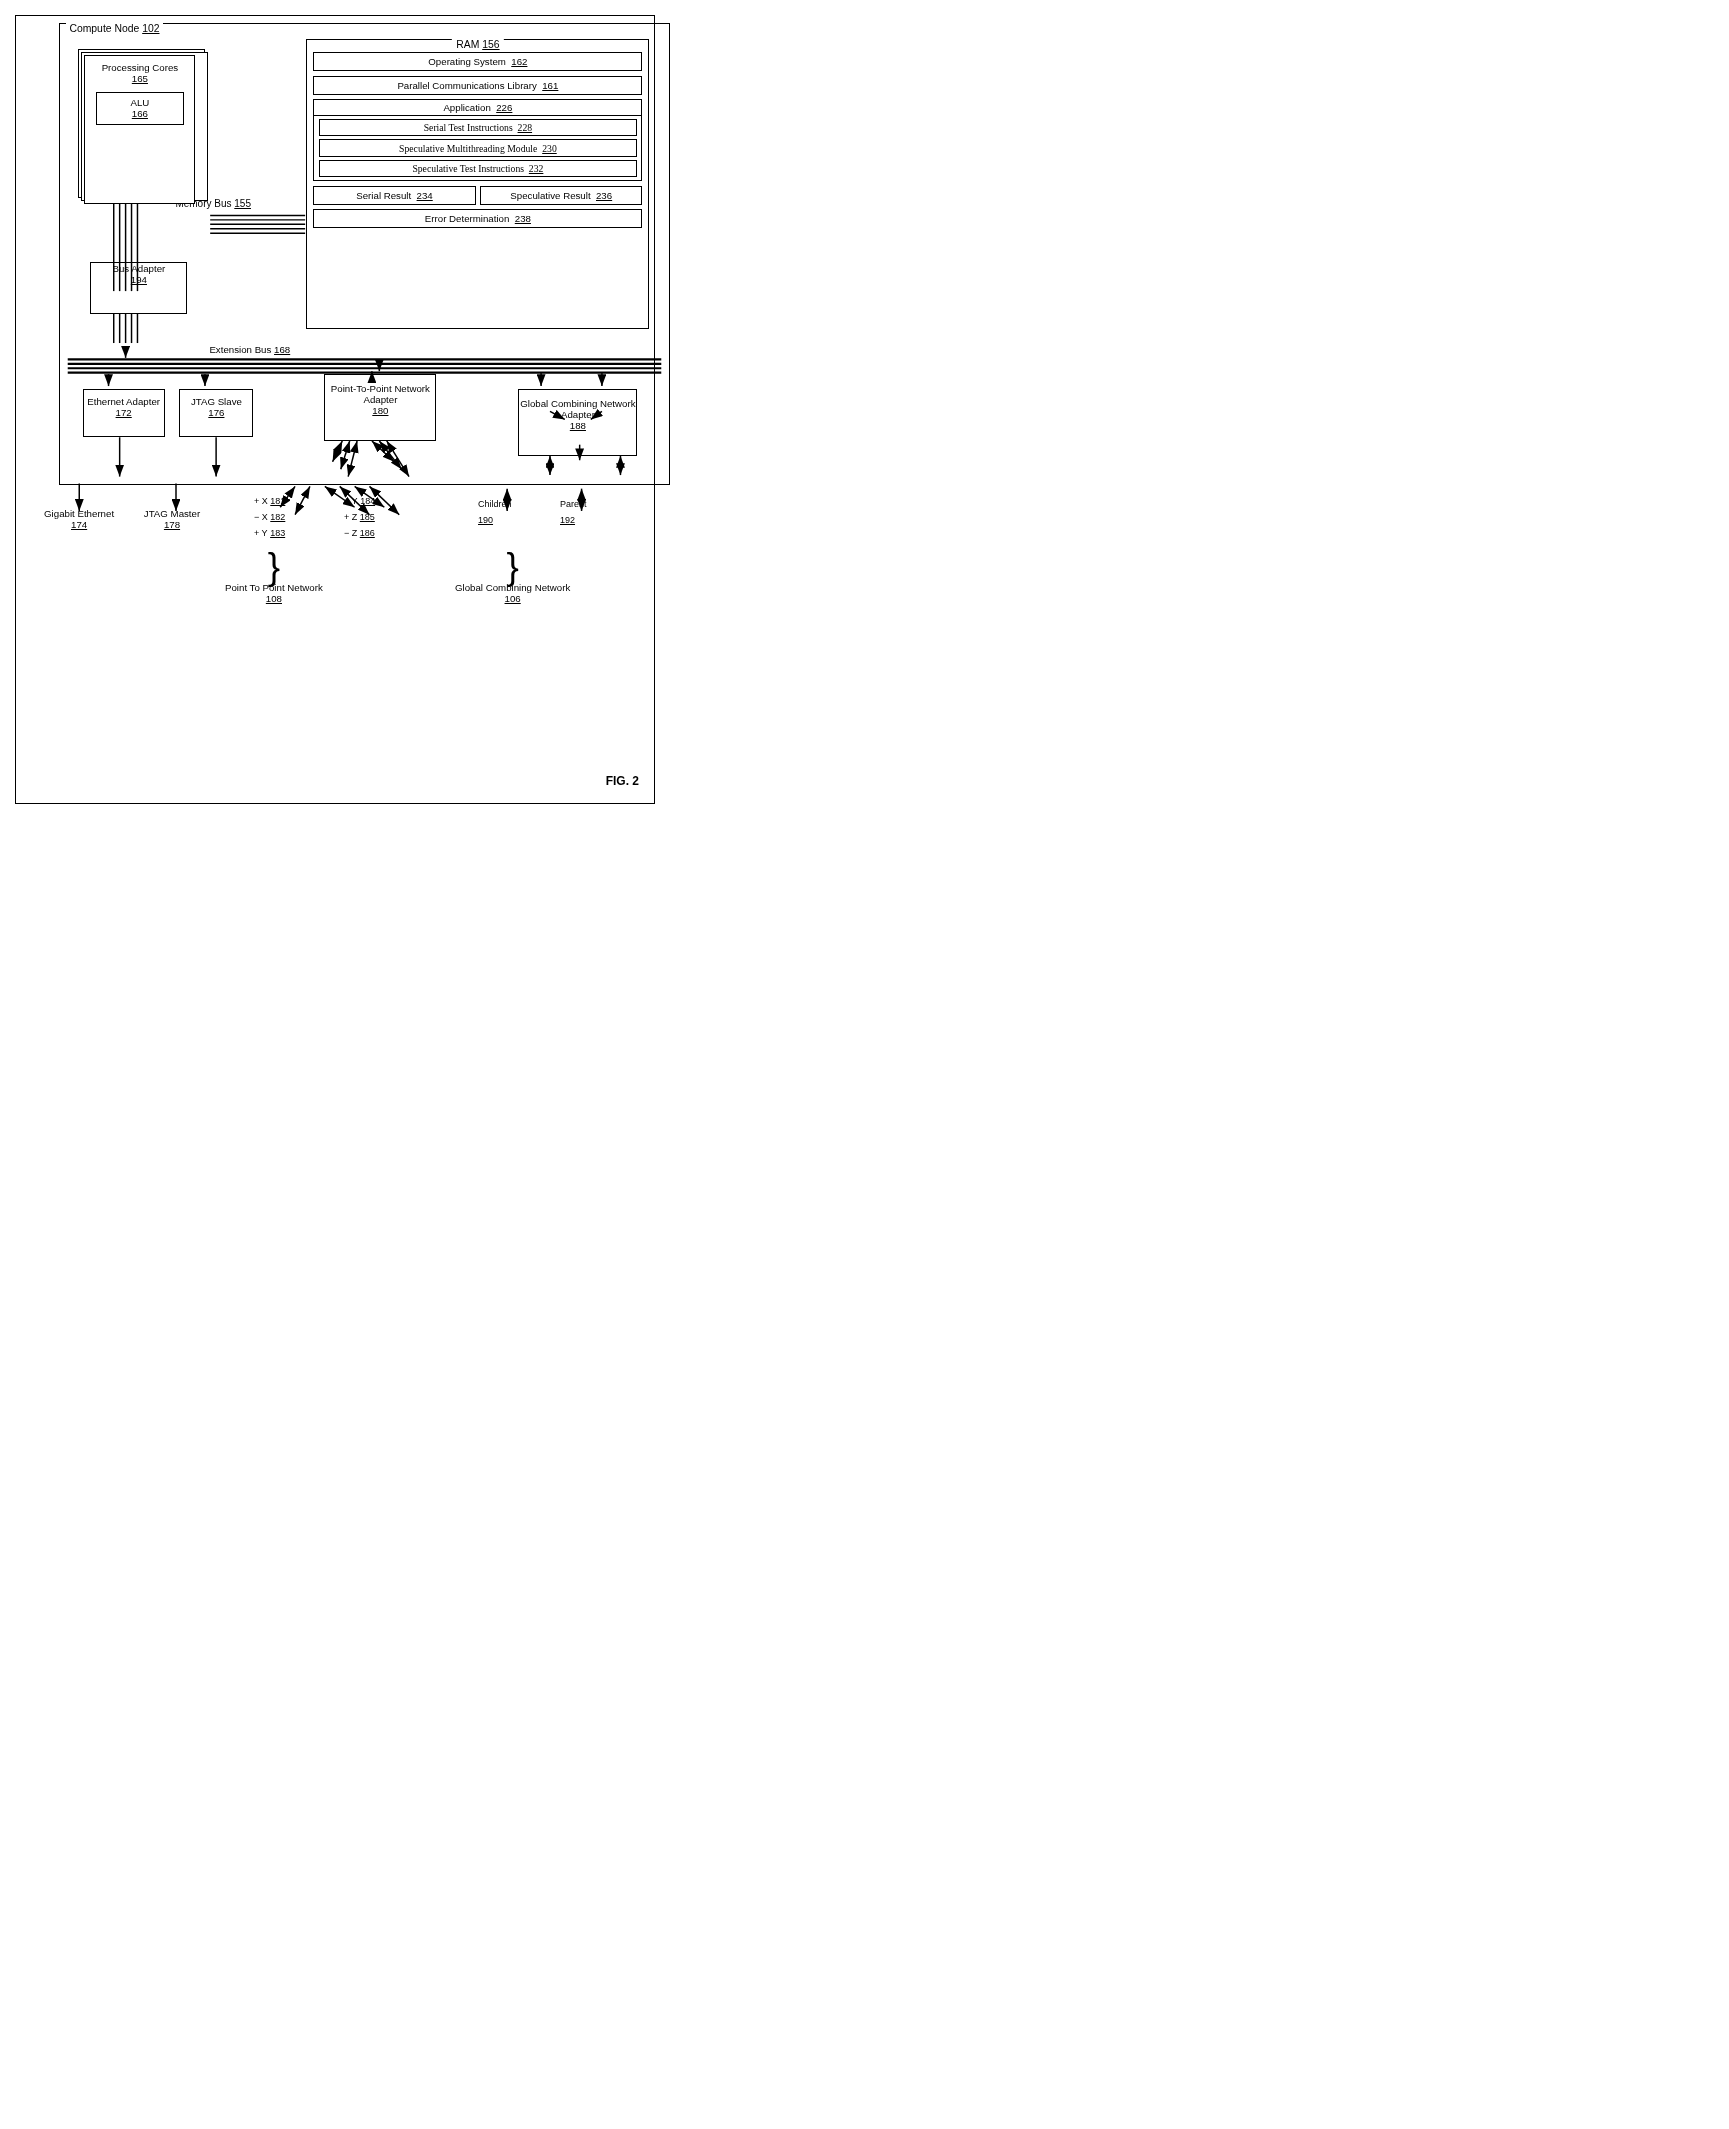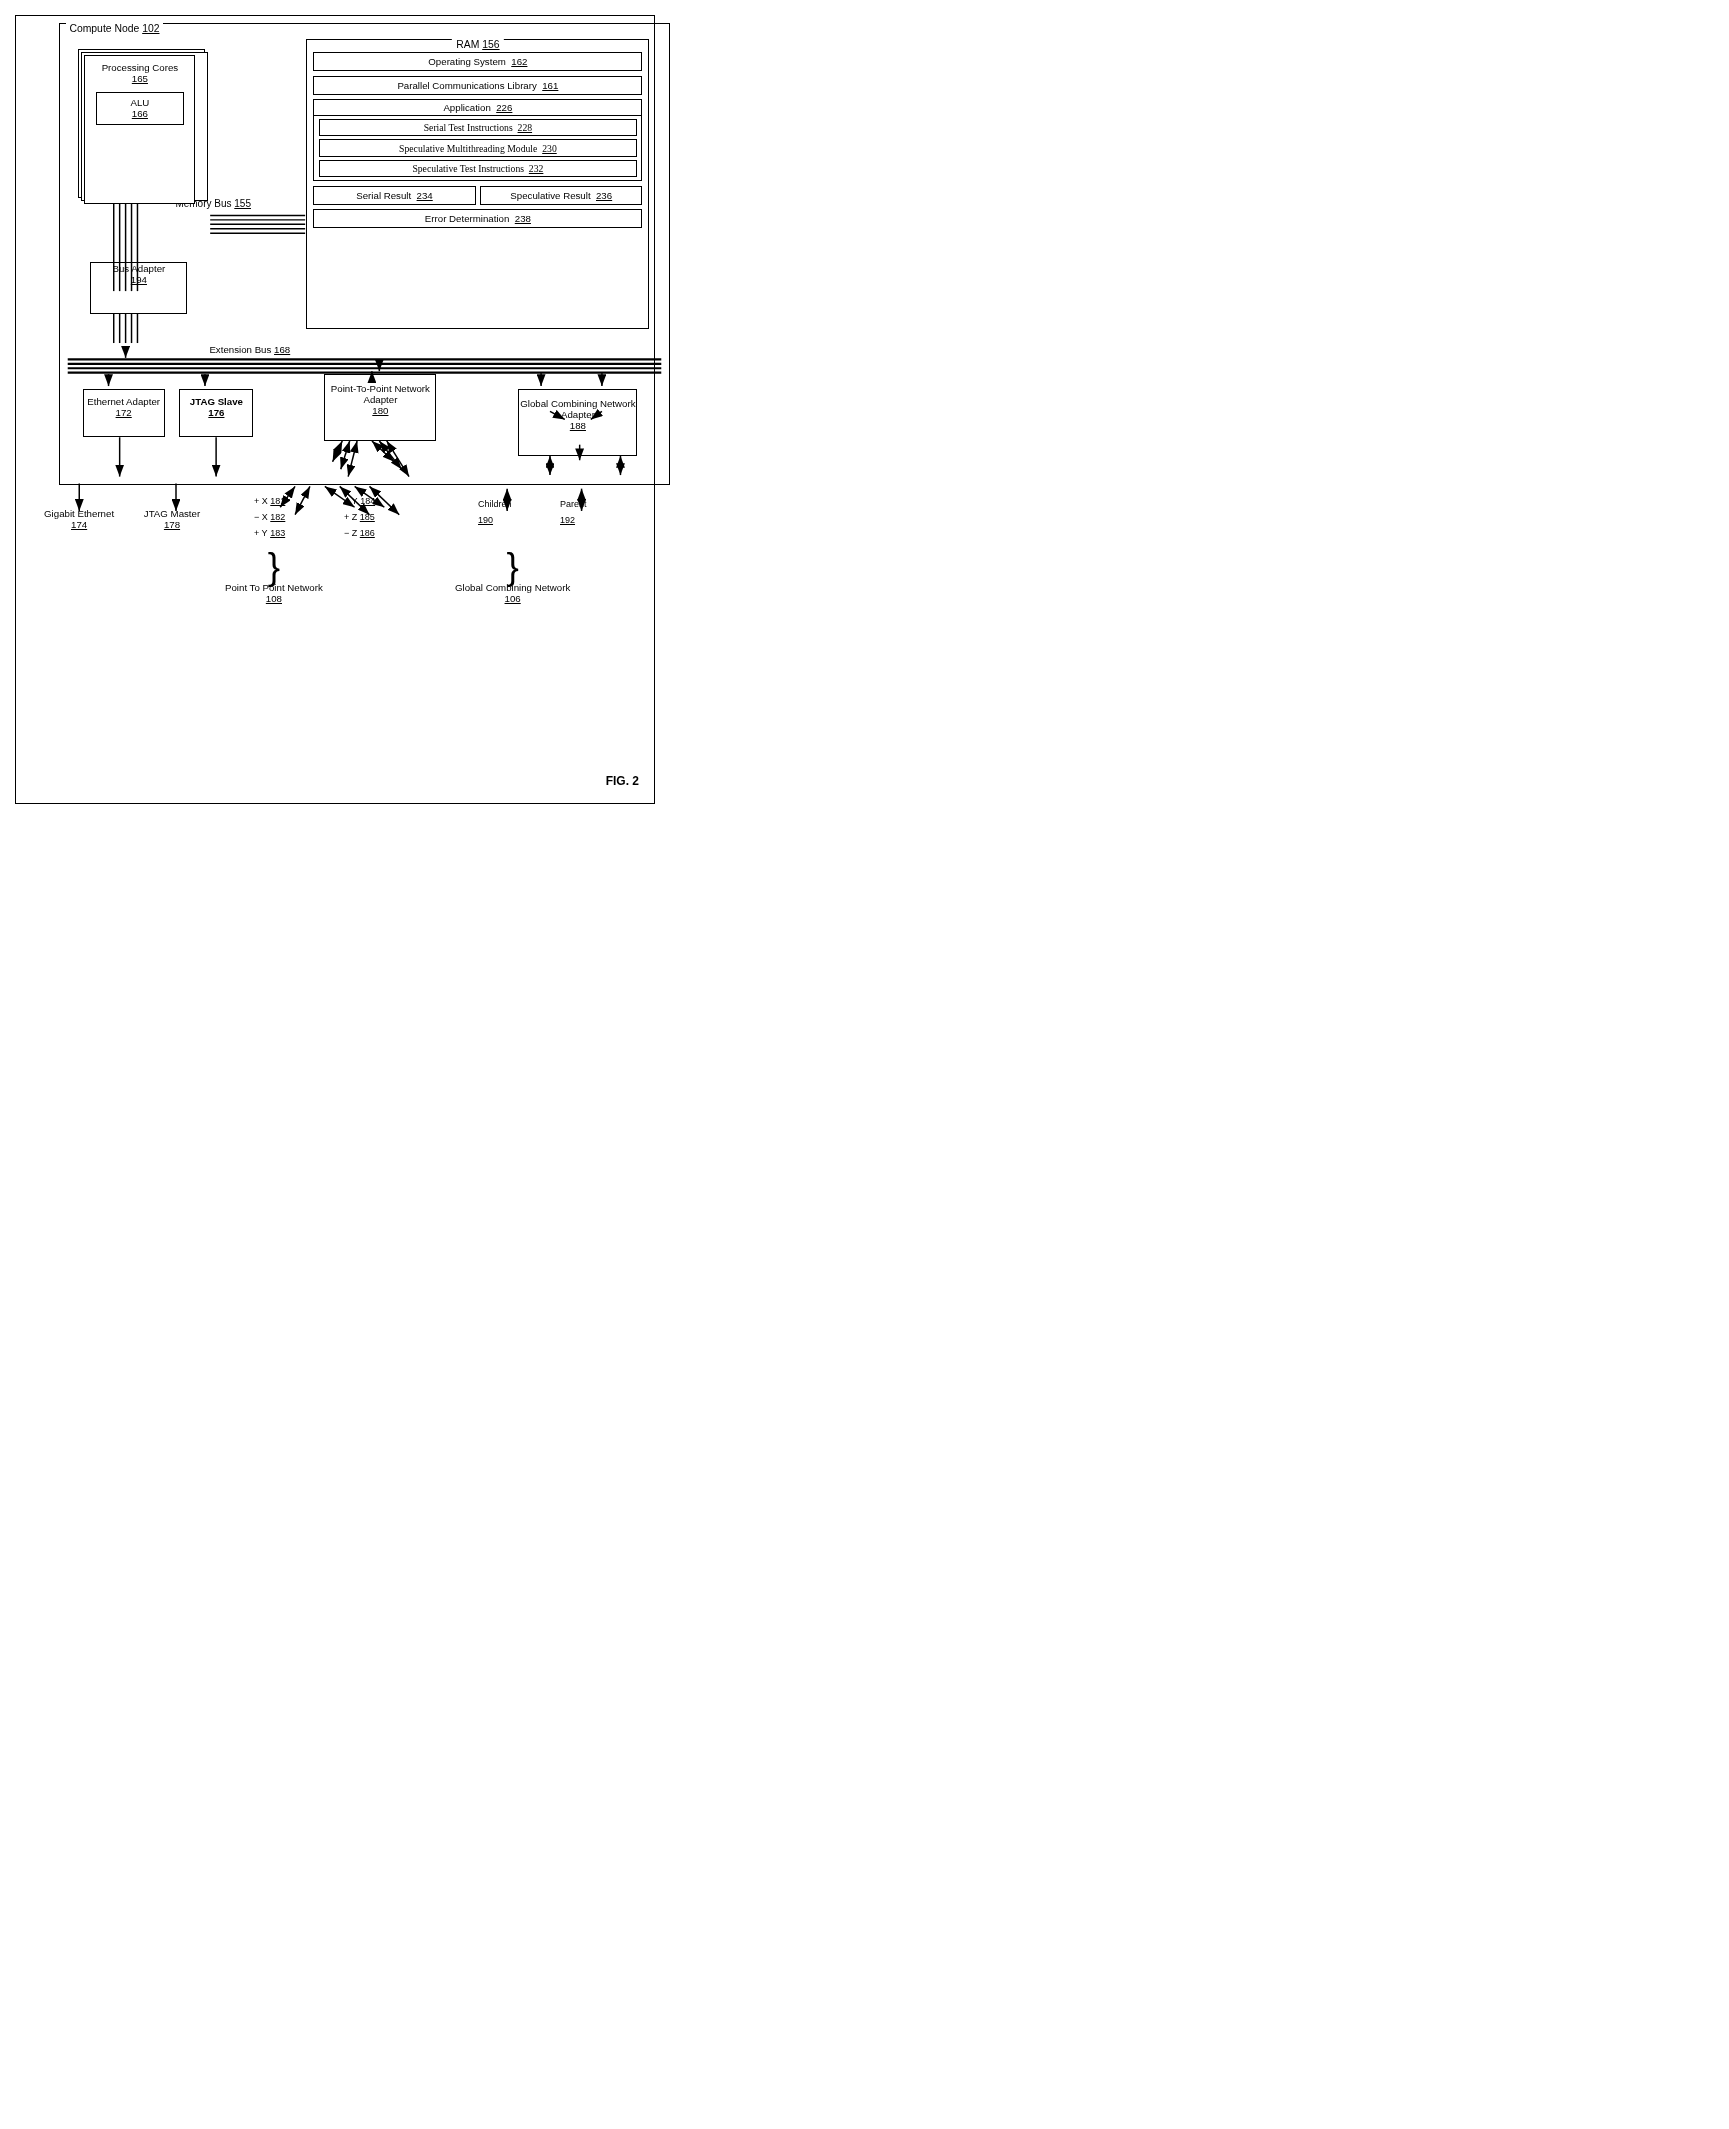--- a/index.html
+++ b/index.html
@@ -161,21 +161,20 @@
       position: absolute;
       top: 447px;
       left: 123px;
       width: 74px;
       height: 48px;
       border: 1.5px solid #000;
       text-align: center;
       padding-top: 6px;
       font-size: 9.7px;
       background: #fff;
-      font-weight: bold;
     }
     .ptp-adapter-box {
       position: absolute;
       top: 432px;
       left: 264px;
       width: 112px;
       height: 67px;
       border: 1.5px solid #000;
       text-align: center;
       padding-top: 7.4px;

